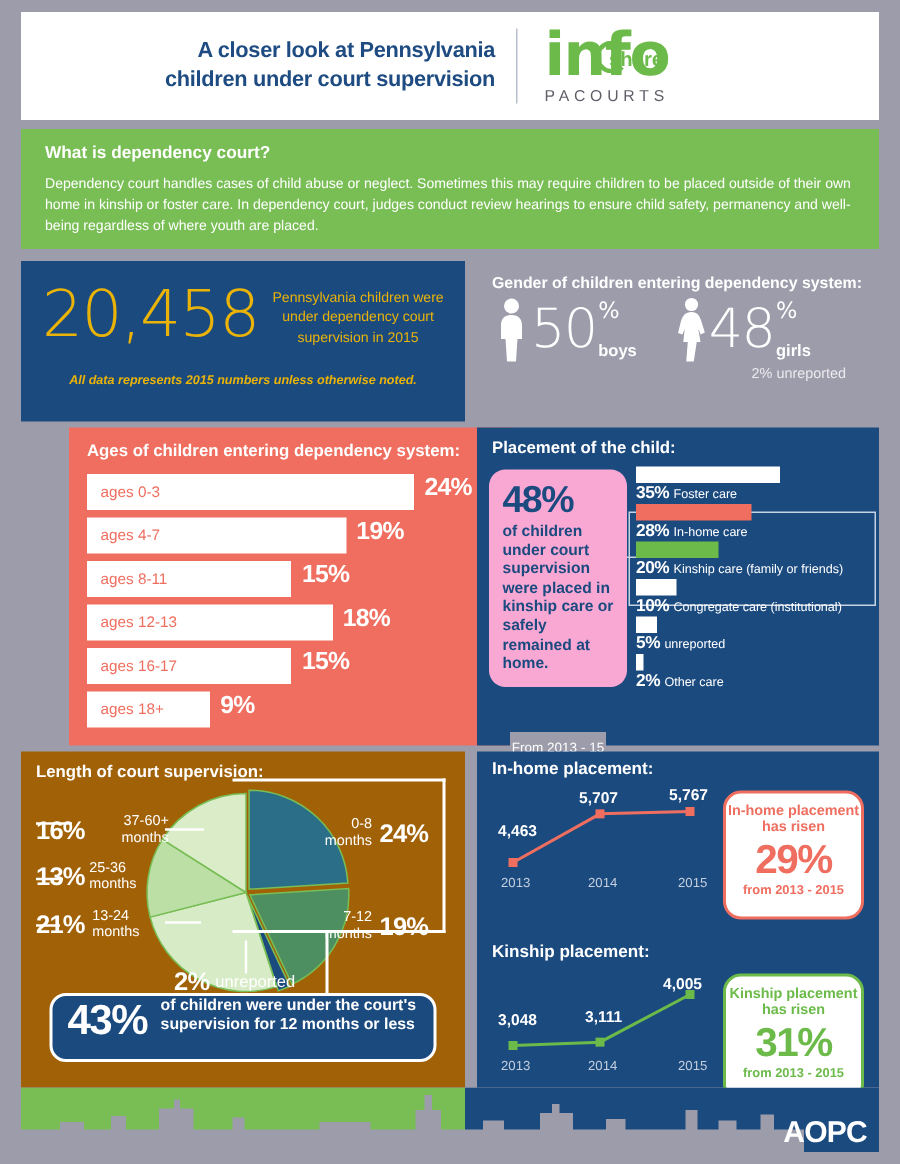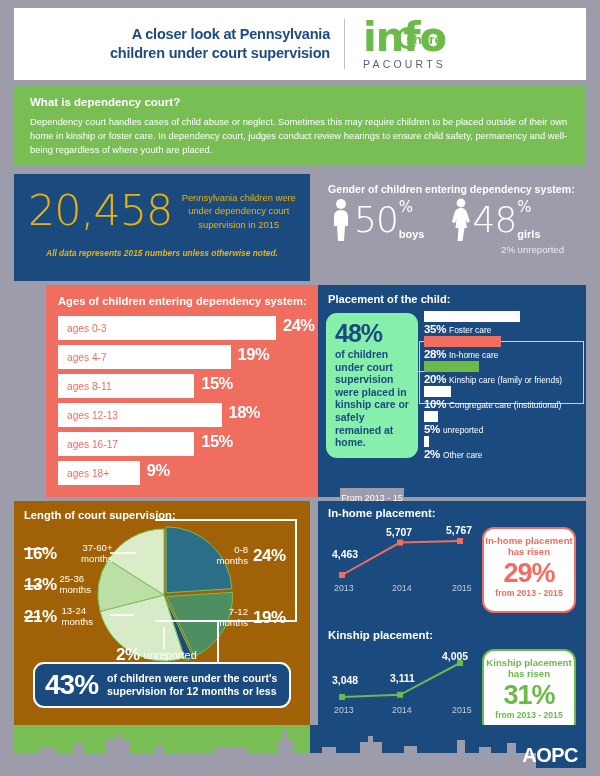--- a/index.html
+++ b/index.html
@@ -74,21 +74,21 @@
   .age-row { display:flex; align-items:flex-start; height:24px; margin-bottom:5px; }
   .age-bar { background:#fff; color:#ef6e5f; font-size:10.2px;
      height:24px; display:flex; align-items:center; padding-left:9px; }
   .age-pct { font-size:16.5px; font-weight:bold; padding-left:7px; letter-spacing:-0.5px; }
 
   
   .placement { position:absolute; left:318px; top:285px; width:268px; height:212px;
      background:#1b4a7f; color:#fff; padding:8px 8px 0 10px; }
   .placement h2 { font-size:11.2px; font-weight:bold; margin-bottom:5px; }
   .pl-callout { position:absolute; left:8px; top:28px; width:92px;
-     background:#86efac; border-radius:11px; color:#1b4a7f; padding:7px 8px 8px 9px; }
+     background:#f9a8d4; border-radius:11px; color:#1b4a7f; padding:7px 8px 8px 9px; }
   .pl-callout .big { font-size:25px; font-weight:bold; letter-spacing:-1px; line-height:27px; }
   .pl-callout .txt { font-size:10.4px; line-height:12.6px; font-weight:bold; margin-top:2px;}
   .pl-arrow { position:absolute; left:22px; top:203px; width:64px; color:#fff;
      font-size:9px; line-height:12.4px; text-align:center; }
   .arrow-body { background:#9c9cab; padding:4px 0 2px; }
   .arrow-tip { width:0; height:0; margin:0 auto;
      border-left:32px solid transparent; border-right:32px solid transparent;
      border-top:14px solid #9c9cab; }
   .pl-bars { position:absolute; left:106px; top:26px; width:156px; }
   .pl-item { margin-bottom:1px; }
@@ -102,21 +102,21 @@
   
   .length { position:absolute; left:14px; top:501px; width:296px; height:224px;
      background:#a16207; color:#fff; padding:8px 10px; }
   .length h2 { font-size:11.2px; font-weight:bold; margin-bottom:2px; }
   .pie-wrap { position:relative; width:276px; height:148px; }
   .lbl { position:absolute; color:#fff; }
   .lbl .pct { font-size:17px; font-weight:bold; letter-spacing:-0.5px; }
   .lbl .per { font-size:9.6px; line-height:10.6px; }
   .callout43 { position:absolute; left:33px; top:662px; width:258px; height:46px;
      background:#1b4a7f; border:2px solid #fff; border-radius:11px;
-     display:flex; align-items:center; color:#fff; padding-left:10px;}
+     display:flex; color:#fff; padding-left:10px;}
   .c43-big { font-size:28px; font-weight:bold; letter-spacing:-1px; }
   .c43-txt { font-size:10.6px; line-height:12.6px; font-weight:bold; padding-left:9px; }
   .pie-frame { position:absolute; left:155px; top:519px; width:142px; height:103px;
      border:2px solid #fff; border-left:none; }
   .pie-stem { position:absolute; left:217px; top:622px; width:2px; height:40px; background:#fff;}
 
   
   .trends { position:absolute; left:318px; top:501px; width:268px; height:224px;
      background:#1b4a7f; color:#fff; padding:6px 8px 0 10px; }
   .trend-title { font-size:11.4px; font-weight:bold; margin-bottom:2px; }

